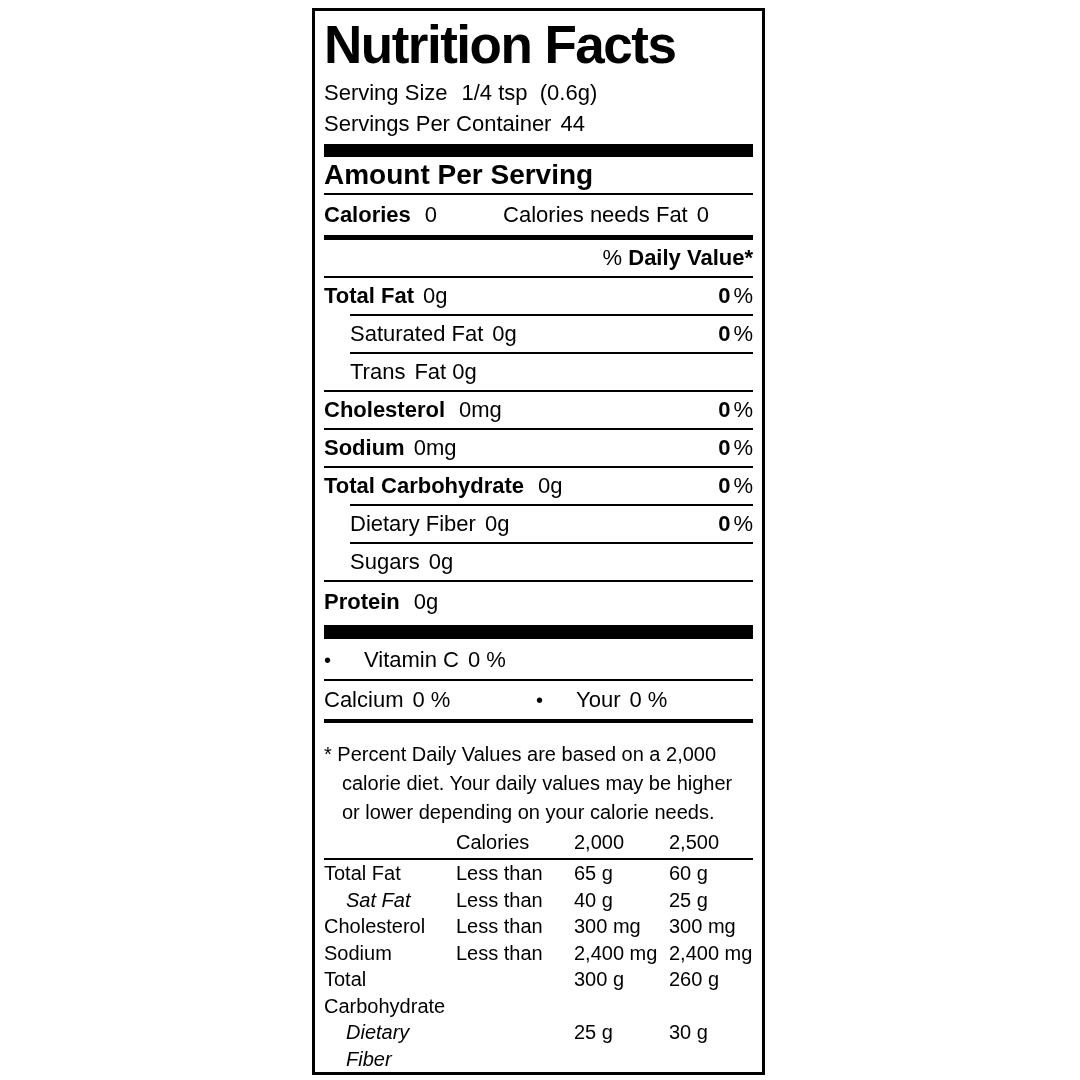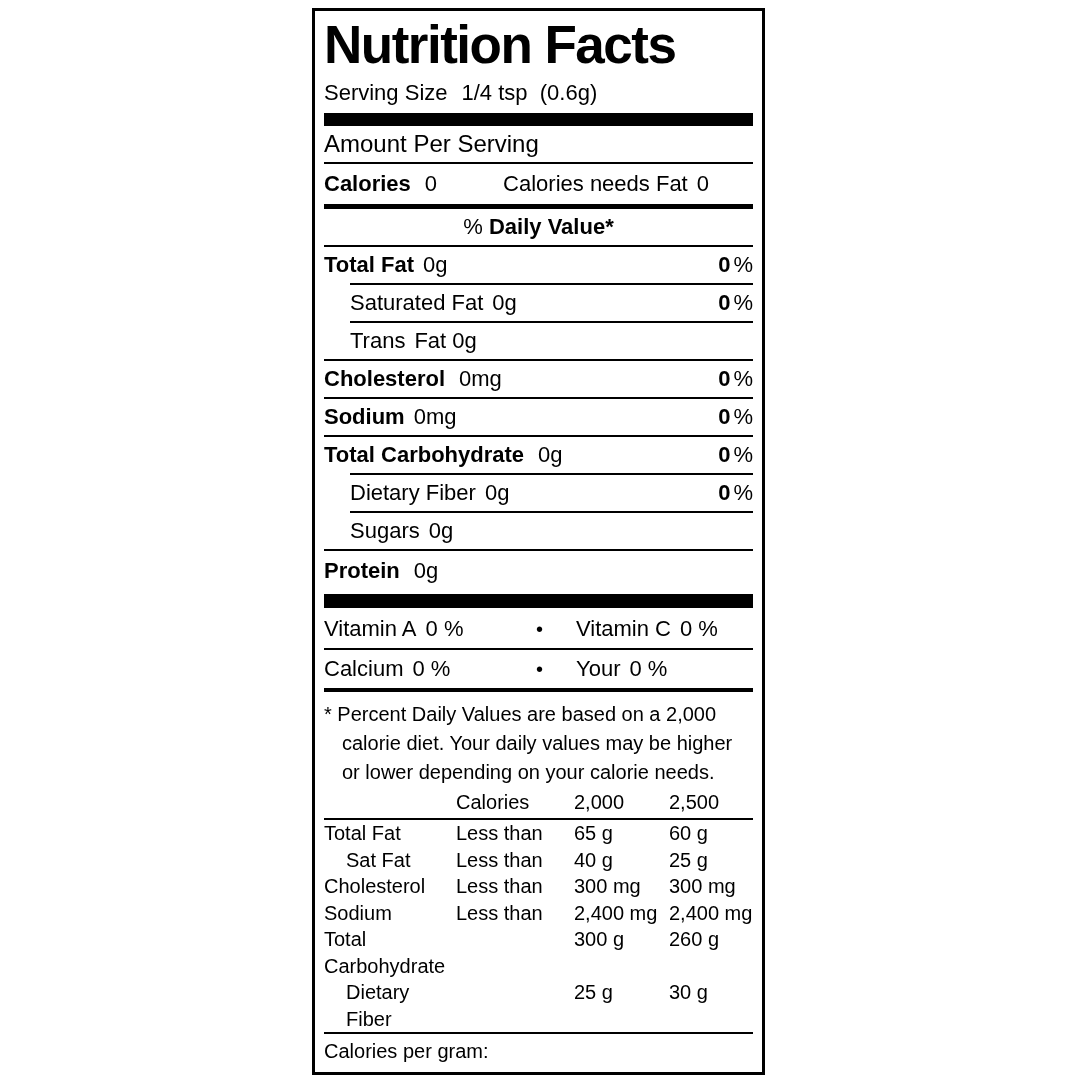--- a/index.html
+++ b/index.html
@@ -43,35 +43,35 @@
   }
   .gap9  { margin-left: 9px; }
   .gap14 { margin-left: 14px; }
   .bar  { height: 13px; background: #000; margin-top: 5px; }
   .bar2 { height: 14px; background: #000; margin-top: 3px; margin-bottom: 2px; }
   .rule        { height: 2px; background: #000; }
   .rule.indent { margin-left: 26px; }
   .rule-heavy  { height: 5px; background: #000; }
   .rule-med    { height: 4px; background: #000; }
   .aps {
-    font-size: 24px;
-    font-weight: normal;
+    font-size: 28px;
+    font-weight: bold;
     line-height: 36px;
   }
   .cal-row {
     display: flex;
     align-items: baseline;
     font-size: 22px;
     line-height: 40px;
   }
   .cal-from { margin-left: 66px; }
   .dv-header {
     font-size: 22px;
     line-height: 36px;
-    text-align: center;
+    text-align: right;
   }
   .row {
     display: flex;
     align-items: baseline;
     font-size: 22px;
     line-height: 36px;
   }
   .row.tall { line-height: 40px; }
   .row.sub  { padding-left: 26px; }
   .b  { font-weight: bold; }
@@ -84,47 +84,48 @@
     font-size: 22px;
     line-height: 37px;
   }
   .vleft   { width: 212px; }
   .vbullet { width: 24px; font-size: 20px; }
   .vright  { padding-left: 16px; }
   .vval    { margin-left: 9px; }
   .footnote-text {
     font-size: 20px;
     line-height: 29px;
-    padding: 8px 0 0 18px;
+    padding: 17px 0 0 18px;
     text-indent: -18px;
   }
   .ftrow {
     display: grid;
     grid-template-columns: 132px 118px 95px 1fr;
     font-size: 20px;
     line-height: 26.5px;
   }
   .ftrow.header { line-height: 31px; }
-  .ft-indent { padding-left: 22px; }
+  .ft-indent { padding-left: 22px; font-style: italic; }
   .cpg-label {
     font-size: 20px;
     line-height: 31px;
     padding-top: 2px;
   }
 </style>
 </head>
 <body>
 
 <div class="page">
   <div class="nf">
 
     <div class="title">Nutrition Facts</div>
 
     <div class="serving-line"><span>Serving Size</span><span class="gap14">1/4 tsp  (0.6g)</span></div>
 
+    <div class="serving-line"><span>Servings Per Container</span><span class="gap9">44</span></div>
 
     <div class="bar"></div>
 
     <div class="aps">Amount Per Serving</div>
     <div class="rule"></div>
 
     <div class="cal-row">
       <span class="b">Calories</span>
       <span class="gap14">0</span>
       <span class="cal-from">Calories needs Fat</span>
@@ -191,21 +192,20 @@
     <div class="rule"></div>
 
     <div class="row tall">
       <span class="b">Protein</span>
       <span class="gap14">0g</span>
     </div>
 
     <div class="bar2"></div>
 
     <div class="vrow">
-      <span class="vleft"><span>Vitamin A</span><span class="vval">0 %</span></span>
       <span class="vbullet">•</span>
       <span class="vright"><span>Vitamin C</span><span class="vval">0 %</span></span>
     </div>
     <div class="rule"></div>
 
     <div class="vrow">
       <span class="vleft"><span>Calcium</span><span class="vval">0 %</span></span>
       <span class="vbullet">•</span>
       <span class="vright"><span>Your</span><span class="vval">0 %</span></span>
     </div>

